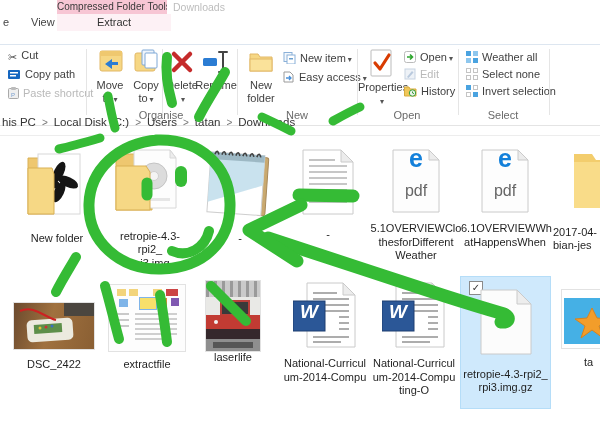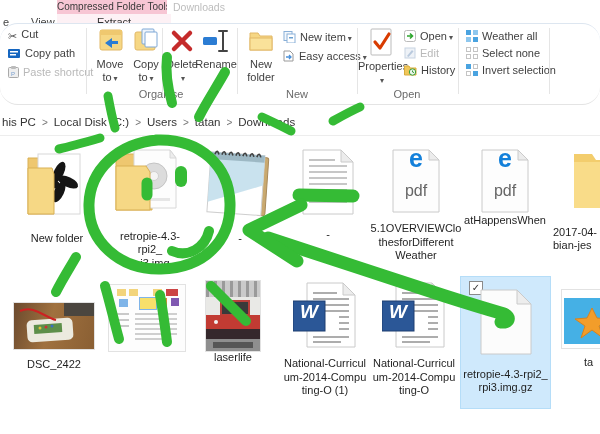--- a/index.html
+++ b/index.html
@@ -7,21 +7,21 @@
           font-family:"Liberation Sans",sans-serif;color:#222;-webkit-font-smoothing:antialiased;}
   
   #titlebar{position:absolute;left:0;top:0;width:600px;height:14px;}
   #ctx-tab{position:absolute;left:57px;top:0;width:110px;height:14px;background:#f7c6d4;
            font-size:10px;line-height:14px;text-align:center;white-space:nowrap;color:#3a3a3a;overflow:hidden;}
   #win-title{position:absolute;left:173px;top:0;font-size:10.5px;line-height:14px;color:#bdbdbd;}
   #tabrow{position:absolute;left:0;top:14px;width:600px;height:17px;font-size:11px;color:#444;}
   .tab{position:absolute;top:0;height:17px;line-height:16px;}
   #tab-extract{left:57px;width:114px;background:#fdf1f5;text-align:center;color:#333;}
   
-  #ribbon{position:absolute;left:0;top:23px;width:600px;height:80px;border-top:1px solid #dde6f0;border-bottom:1px solid #e4e4e4;background:#fff;font-size:11px;color:#3f3f3f;border-radius:18px;}
+  #ribbon{position:absolute;left:0;top:44px;width:600px;height:80px;border-top:1px solid #dde6f0;border-bottom:1px solid #e4e4e4;background:#fff;font-size:11px;color:#3f3f3f;}
   .vsep{position:absolute;top:4px;height:66px;width:1px;background:#e5e5e5;}
   .glabel{position:absolute;top:64px;width:120px;text-align:center;font-size:11px;color:#6a6a6a;}
   .srow{position:absolute;height:16px;line-height:15px;white-space:nowrap;}
   .srow .si{display:inline-block;vertical-align:-2px;margin-right:4px;}
   .bigbtn{position:absolute;top:4px;width:44px;text-align:center;}
   .bigbtn .blbl{margin-top:2px;font-size:11px;line-height:13px;color:#3f3f3f;}
   .dd{font-size:8px;color:#555;margin-left:2px;}
   .disabled{color:#b9b9b9;}
   
   #addressbar{position:absolute;left:0;top:112px;width:600px;height:23px;border-bottom:1px solid #ededed;}
@@ -187,20 +187,21 @@
             <rect x="0.5" y="7.5" width="4" height="4" fill="#fff" stroke="#c4c4c4"></rect>
             <rect x="7" y="7" width="5" height="5" fill="#4aa3e0"></rect>
           </svg></span><span>Invert selection</span>
     </div>
 
     <div class="vsep" style="left:549px;"></div>
 
     <div class="glabel" style="left:101px;">Organise</div>
     <div class="glabel" style="left:237px;">New</div>
     <div class="glabel" style="left:347px;">Open</div>
+    <div class="glabel" style="left:443px;">Select</div>
   </div>
 
   <div id="addressbar">
     <div id="crumbs">
       <span>his PC</span><span class="sep">&gt;</span><span>Local Disk (C:)</span><span class="sep">&gt;</span><span>Users</span><span class="sep">&gt;</span><span>tatan</span><span class="sep">&gt;</span><span>Downloads</span>
     </div>
   </div>
 
   <div id="files">
 
@@ -291,20 +292,21 @@
 
     <div class="fitem" style="left:461px;top:12px;width:88px;">
       <div class="ficon" style="width:50px;height:66px;">
         <svg width="50" height="66" style="position:absolute;left:0;top:0;">
             <path d="M2,2 L38,2 L48,12 L48,64 L2,64 Z" fill="#fdfdfd" stroke="#cacaca"></path>
             <path d="M38,2 L38,12 L48,12 Z" fill="#ececec" stroke="#cacaca"></path>
           </svg>
         <span style="position:absolute;left:0;width:50px;top:4px;font-weight:bold;font-size:25px;color:#1380da;">e</span>
         <span style="position:absolute;left:0;width:50px;top:36px;font-size:16px;color:#666;">pdf</span>
       </div>
+      <span class="lbl" style="margin-top:8px;">6.1OVERVIEWWh</span>
       <span class="lbl">atHappensWhen</span>
     </div>
 
     <div class="fitem" style="left:548px;top:12px;width:70px;text-align:left;">
       <svg class="ficon" style="margin-left:24px;" width="60" height="64">
         <path d="M2,6 L20,6 L24,12 L58,12 L58,60 L2,60 Z" fill="#f3cd6d"></path>
         <rect x="2" y="14" width="56" height="46" fill="#f9dc89"></rect>
       </svg>
       <span class="lbl" style="margin-top:10px;margin-left:5px;">2017-04-</span>
       <span class="lbl" style="margin-left:5px;">bian-jes</span>
@@ -338,20 +340,21 @@
         <div style="position:absolute;left:6px;top:28px;width:14px;height:2px;background:#c9c9c9;"></div>
         <div style="position:absolute;left:6px;top:34px;width:14px;height:2px;background:#c9c9c9;"></div>
         <div style="position:absolute;left:6px;top:40px;width:14px;height:2px;background:#c9c9c9;"></div>
         <div style="position:absolute;left:26px;top:28px;width:42px;height:2px;background:#cfcfcf;"></div>
         <div style="position:absolute;left:26px;top:33px;width:42px;height:2px;background:#cfcfcf;"></div>
         <div style="position:absolute;left:26px;top:38px;width:42px;height:2px;background:#cfcfcf;"></div>
         <div style="position:absolute;left:26px;top:43px;width:42px;height:2px;background:#cfcfcf;"></div>
         <div style="position:absolute;left:26px;top:48px;width:42px;height:2px;background:#cfcfcf;"></div>
         <div style="position:absolute;left:26px;top:53px;width:30px;height:2px;background:#cfcfcf;"></div>
       </div>
+      <span class="lbl" style="margin-top:7px;">extractfile</span>
     </div>
 
     <div class="fitem" style="left:200px;top:145px;width:66px;">
       <div class="thumb" style="width:54px;height:70px;margin-top:0;background:#d8d8d4;">
         <div style="position:absolute;left:0;top:0;width:54px;height:16px;background:repeating-linear-gradient(90deg,#9a9a9a 0 3px,#cacaca 3px 8px);"></div>
         <div style="position:absolute;left:0;top:16px;width:54px;height:18px;background:#e9e9e6;"></div>
         <div style="position:absolute;left:14px;top:19px;width:26px;height:12px;background:#3a3a3a;border:2px solid #b8403a;"></div>
         <div style="position:absolute;left:0;top:34px;width:54px;height:14px;background:#c23b33;"></div>
         <div style="position:absolute;left:8px;top:39px;width:4px;height:4px;background:#f2f2f2;border-radius:50%;"></div>
         <div style="position:absolute;left:40px;top:39px;width:4px;height:4px;background:#f2f2f2;border-radius:50%;"></div>
@@ -377,21 +380,20 @@
               <path d="M46,48 L56,48"></path>
               <path d="M20,56 L56,56"></path>
               <path d="M20,61 L48,61"></path>
             </g>
           <rect x="0" y="20" width="32" height="30" fill="#2b5797" stroke="#1e3f70"></rect>
         </svg>
         <span style="position:absolute;left:0;top:24px;width:32px;text-align:center;color:#fff;font-weight:bold;font-style:italic;font-size:19px;">W</span>
       </div>
       <span class="lbl" style="margin-top:8px;">National-Curricul</span>
       <span class="lbl">um-2014-Compu</span>
-      <span class="lbl">ting-O (1)</span>
     </div>
 
     <div class="fitem" style="left:372px;top:145px;width:84px;">
       <div class="ficon" style="width:64px;height:68px;">
         <svg width="64" height="68" style="position:absolute;left:0;top:0;">
           <path d="M14,2 L50,2 L62,14 L62,66 L14,66 Z" fill="#fff" stroke="#cacaca"></path>
           <path d="M50,2 L50,14 L62,14 Z" fill="#ececec" stroke="#cacaca"></path>
           <g stroke="#adadad" stroke-width="2">
               <path d="M20,12 L44,12"></path>
               <path d="M20,18 L56,18"></path>

